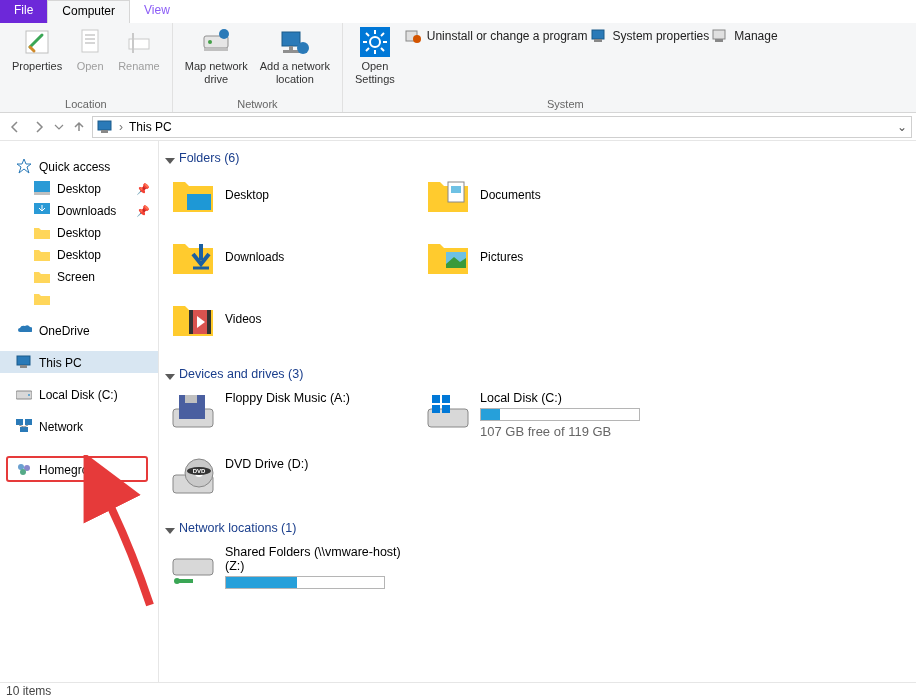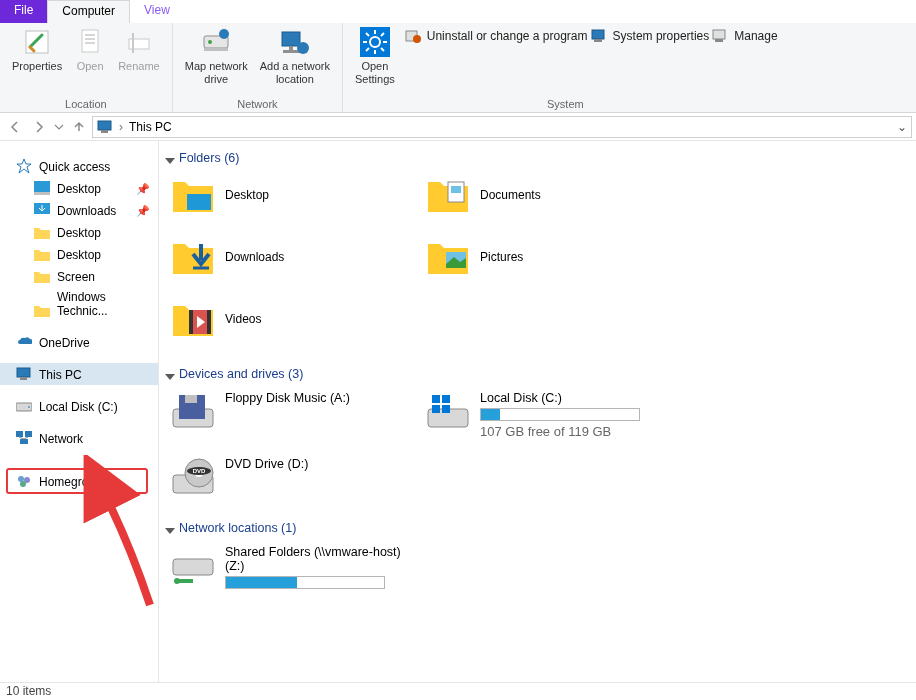--- a/index.html
+++ b/index.html
@@ -286,21 +286,20 @@
           </svg>
         </span>
         <span>Screen</span>
       </div>
     <div class="sitem sub">
         <span class="si">
           <svg width="16" height="13">
             <path d="M0 2 L5 2 L7 4 L16 4 L16 13 L0 13 Z" fill="#ffd65a"></path>
           </svg>
         </span>
-        <span>Windows Technic...</span>
       </div>
 
     <div class="spacer"></div>
     <div class="sitem">
         <span class="si">
           <svg width="18" height="12">
             <path d="M4 8 Q2 8 2 6 Q2 4 4 4 Q5 1 9 2 Q12 0 14 3 Q17 3 17 6 Q17 8 14 8 Z" fill="#2a7ab8"></path>
           </svg>
         </span>
         <span>OneDrive</span>

